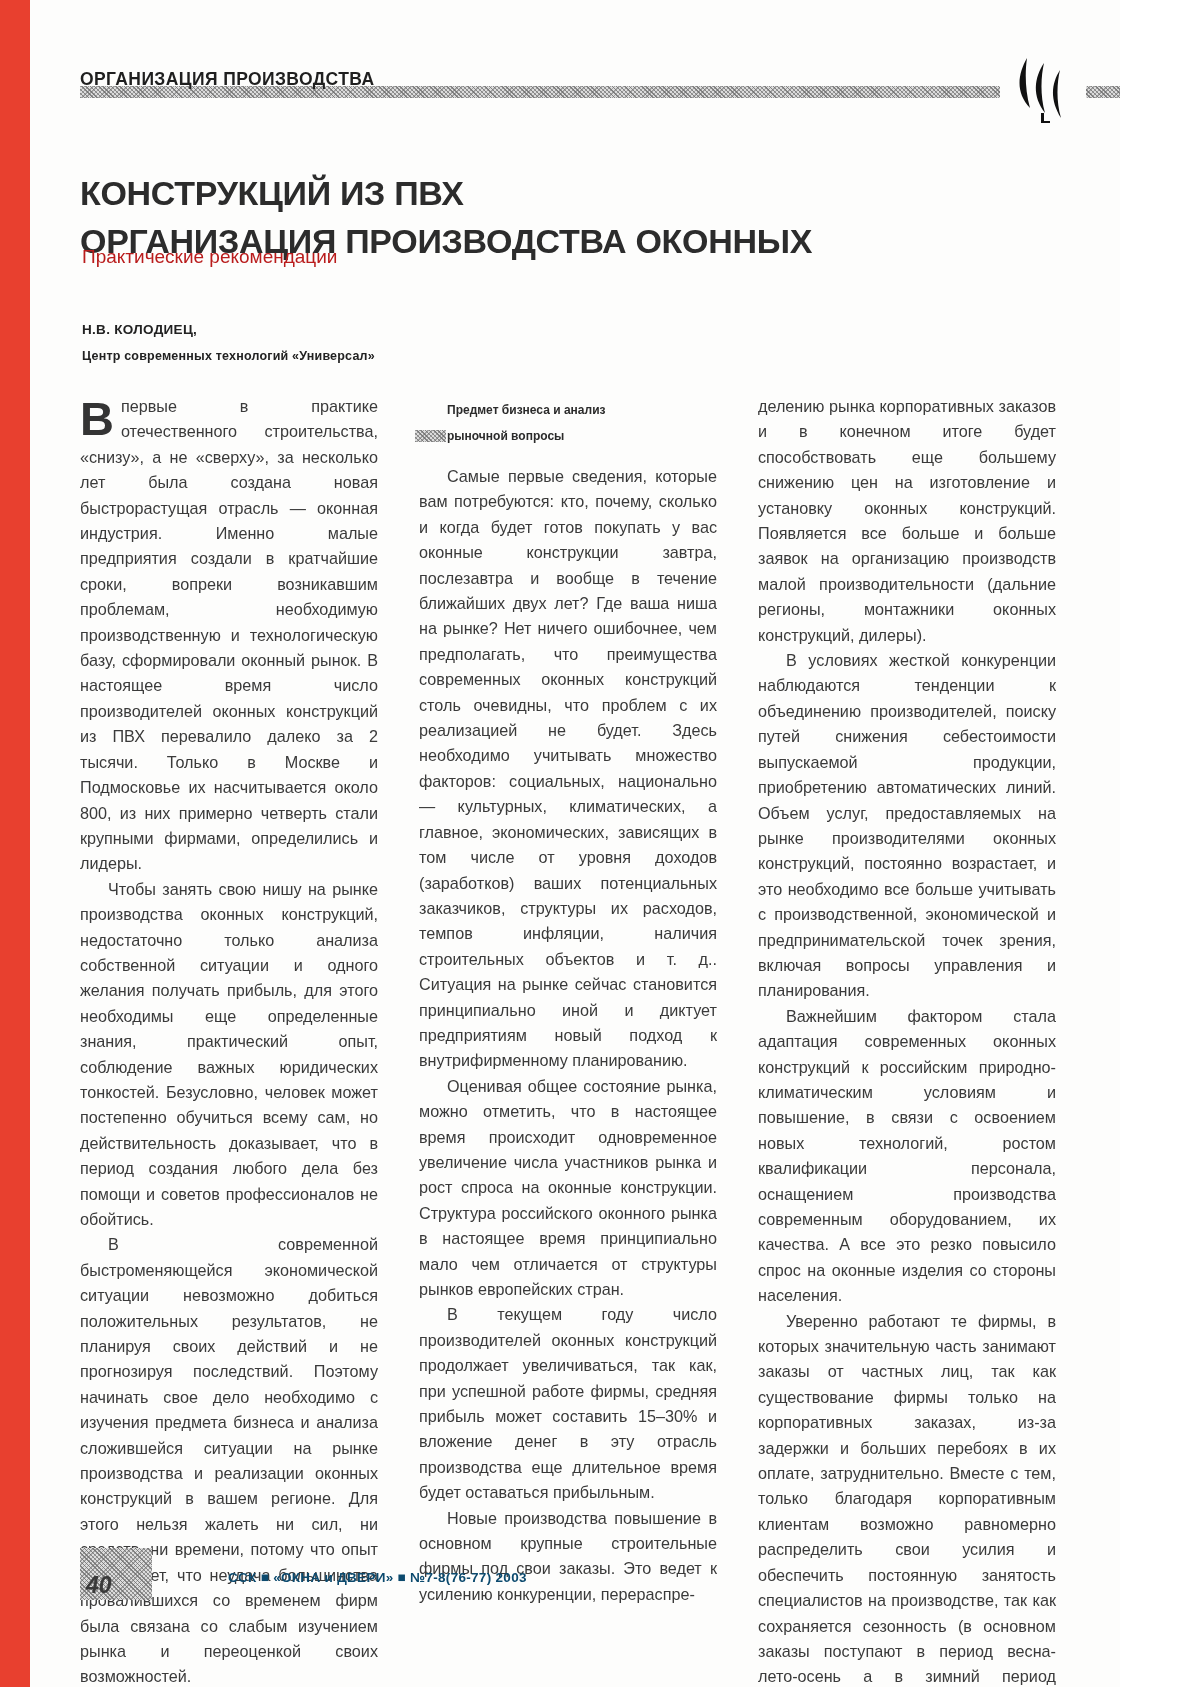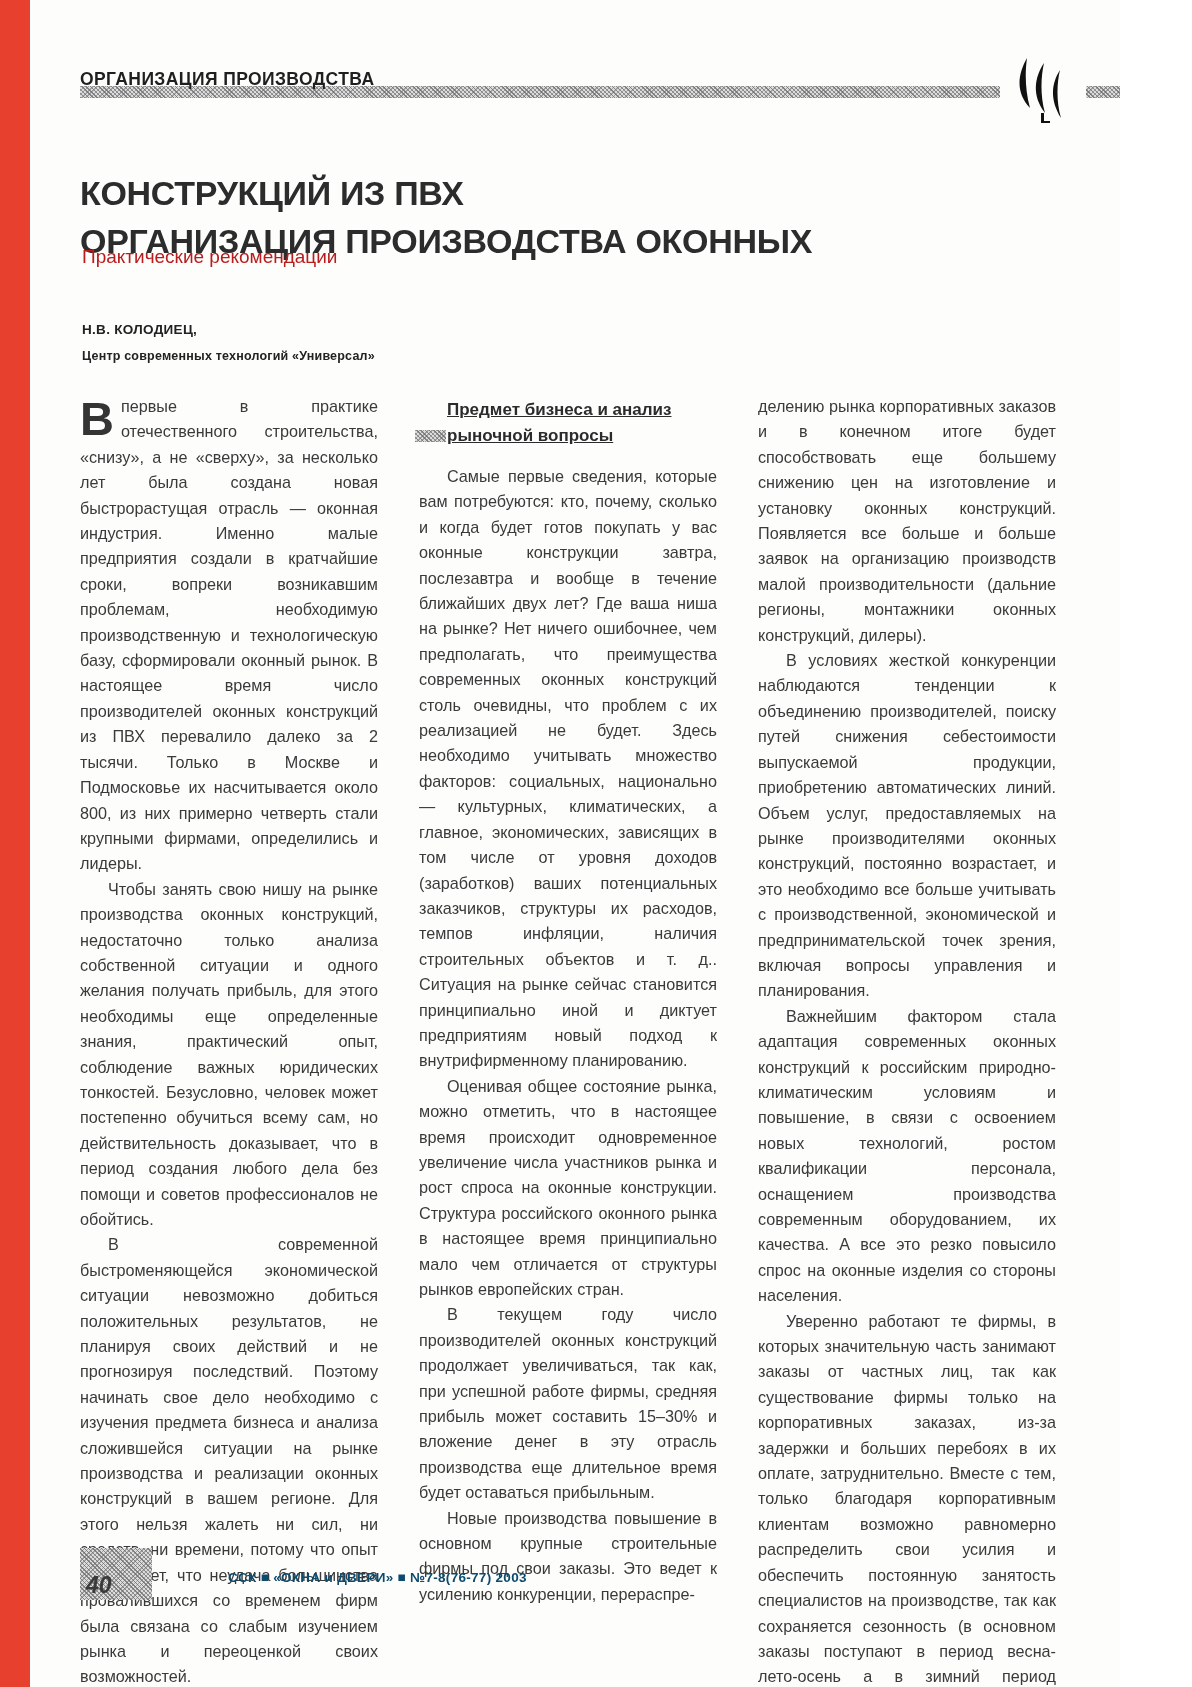--- a/index.html
+++ b/index.html
@@ -57,23 +57,22 @@
   .col p { margin:0; text-indent:28px; }
   .col p.no-indent { text-indent:0; }
 
   .dropcap {
     float:left; font-size:47px; line-height:42px; font-weight:bold;
     color:#343434; padding:4px 7px 0 0;
   }
 
   .col-heading {
     margin:3px 0 15px 0; padding-left:28px; position:relative;
-    font-size:17px; line-height:26px; font-weight:bold; color:#2b2b2b;
+    font-size:12px; line-height:26px; font-weight:bold; color:#2b2b2b;
     text-align:left;
-    text-decoration:underline;
   }
   .heading-hatch { position:absolute; left:-4px; top:33px; width:31px; height:12px; }
 
   
   .page-num-box { position:absolute; left:80px; top:1548px; width:72px; height:52px; }
   .page-num {
     position:absolute; left:6px; bottom:1px;
     font-size:23px; font-weight:bold; font-style:italic; color:#3a3a3a;margin-top:26px;
   }
   .footer-line {

